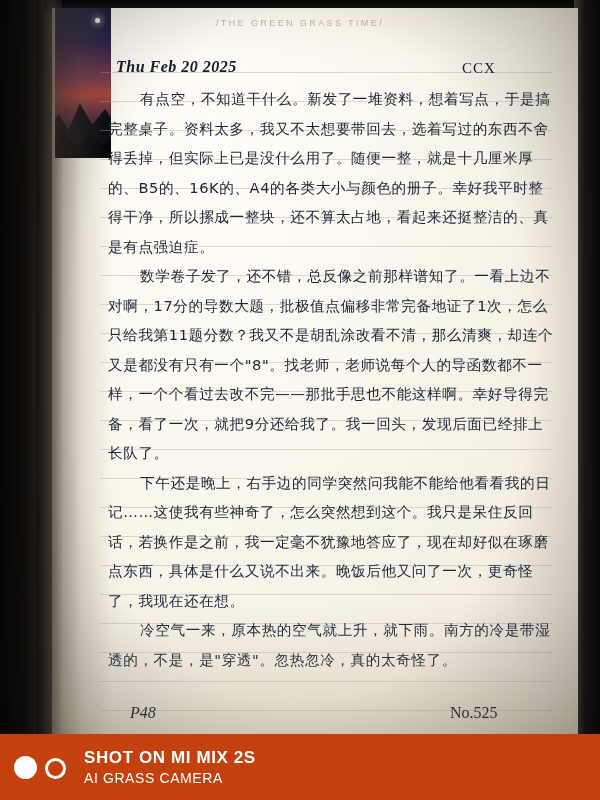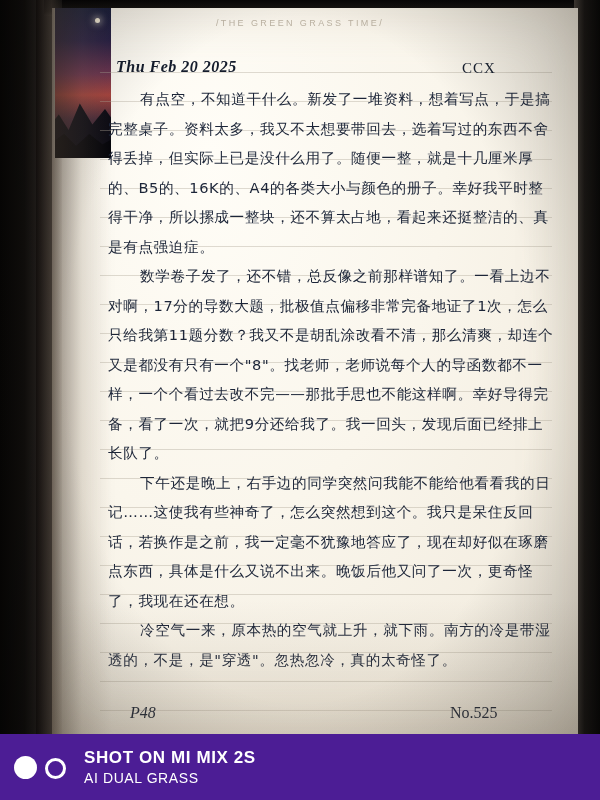--- a/index.html
+++ b/index.html
@@ -198,21 +198,21 @@
     color: #1a2232;
   }
 
   
   .watermark {
     position: absolute;
     left: 0;
     bottom: 0;
     width: 600px;
     height: 66px;
-    background: #4c1d95;
+    background: #c2410c;
     display: flex;
     align-items: center;
   }
   .wm-dots {
     width: 84px;
     height: 66px;
     position: relative;
     flex: none;
   }
   .wm-dots .big {
@@ -315,17 +315,17 @@
   <div class="page-shadow-bottom"></div>
   <div class="vignette"></div>
 
   <div class="watermark">
     <div class="wm-dots">
       <span class="big"></span>
       <span class="ring"></span>
     </div>
     <div class="wm-text">
       <div class="wm-line1">SHOT ON MI MIX 2S</div>
-      <div class="wm-line2">AI DUAL GRASS</div>
+      <div class="wm-line2">AI GRASS CAMERA</div>
     </div>
   </div>
 
 </div>
 
 </body></html>

